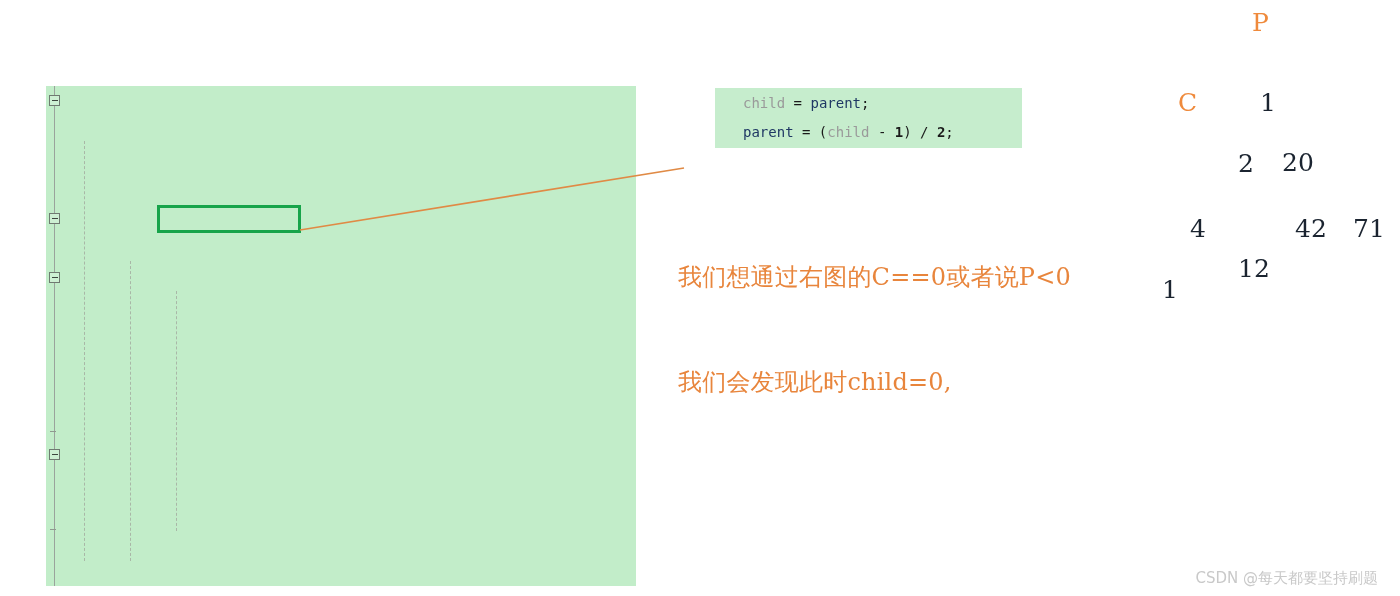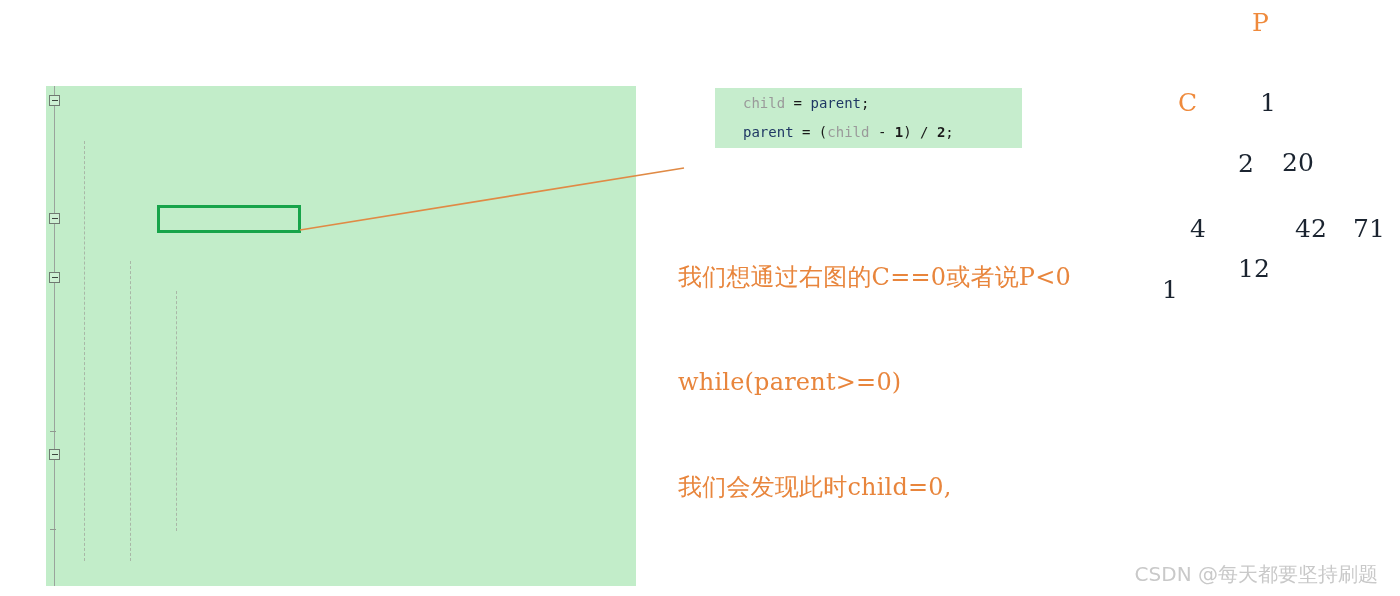--- a/index.html
+++ b/index.html
@@ -149,21 +149,21 @@
     color: #ef8a3c;
     white-space: nowrap;
   }
 
   
   #watermark {
     position: absolute;
     right: 22px;
     bottom: 8px;
     color: #c9c9c9;
-    font-size: 20px;
+    font-size: 15px;
     font-family: "DejaVu Sans", "Liberation Sans", sans-serif;
     white-space: nowrap;
   }
 </style>
 </head>
 <body>
 
 <div id="code-editor">
   <div class="gutter-rail"></div>
 
@@ -204,21 +204,20 @@
 <div id="while-cond-highlight"></div>
 
 <div id="callout-box"><div><span class="t-var">child</span><span class="t-plain"> = </span><span class="t-var2">parent</span><span class="t-plain">;</span></div><div><span class="t-var2">parent</span><span class="t-plain"> = (</span><span class="t-var">child</span><span class="t-plain"> </span><span class="t-op">-</span><span class="t-plain"> </span><span class="t-num">1</span><span class="t-plain">) / </span><span class="t-num">2</span><span class="t-plain">;</span></div></div>
 
 <svg id="leader-line" viewBox="0 0 400 96">
   <line x1="10" y1="80" x2="394" y2="18" stroke="#e08a45" stroke-width="1.6"></line>
 </svg>
 
 <div id="annotation">
   <div>我们想通过右图的C==0或者说P&lt;0</div>
-  <div>while(parent&gt;=0)</div>
   <div>我们会发现此时child=0,</div>
   
   
 </div>
 
 <div id="tree-diagram">
   <span class="marker" style="left:122px; top:10px;">P</span>
   <span class="marker" style="left:48px;  top:90px;">C</span>
 
   <span class="node" style="left:130px; top:90px;">1</span>

